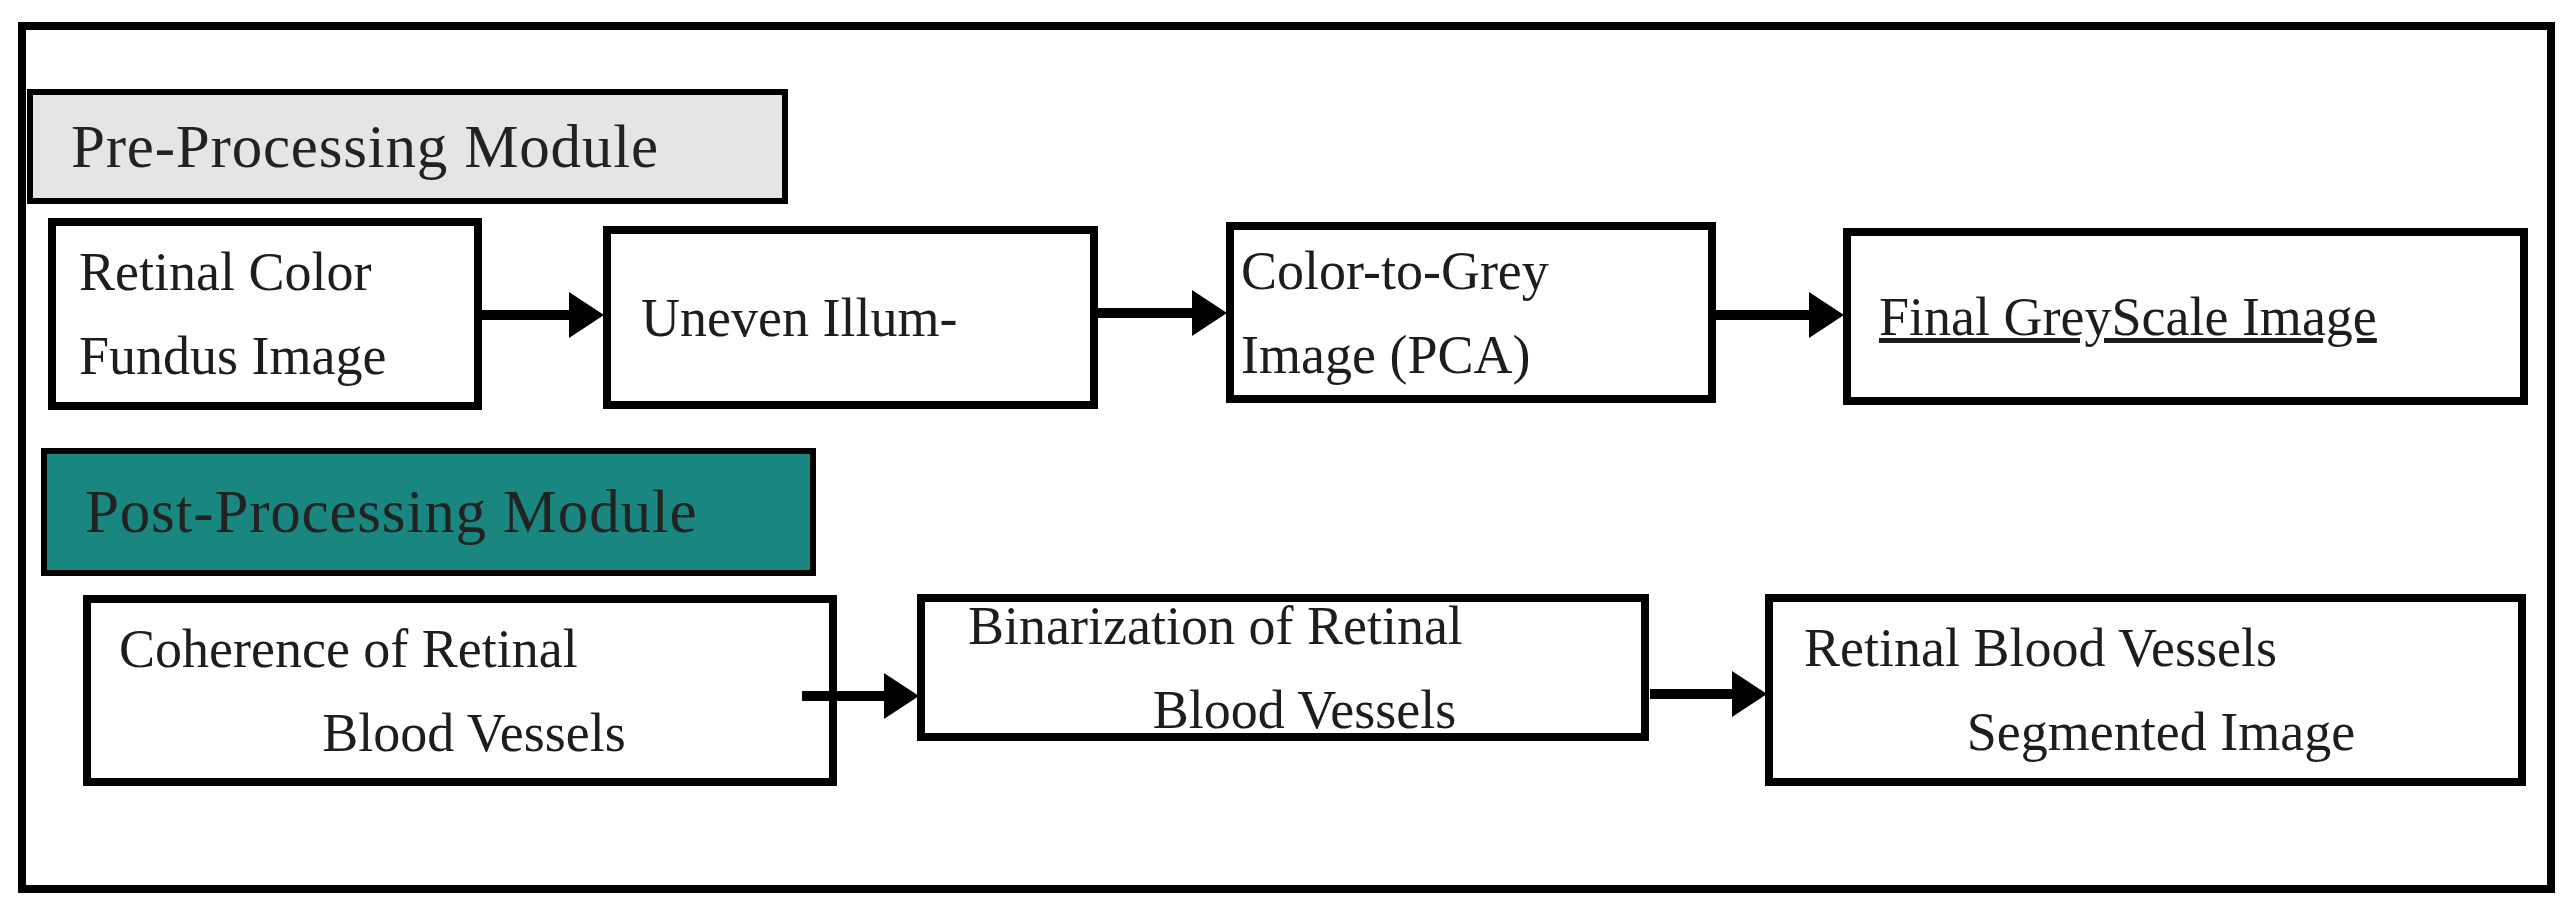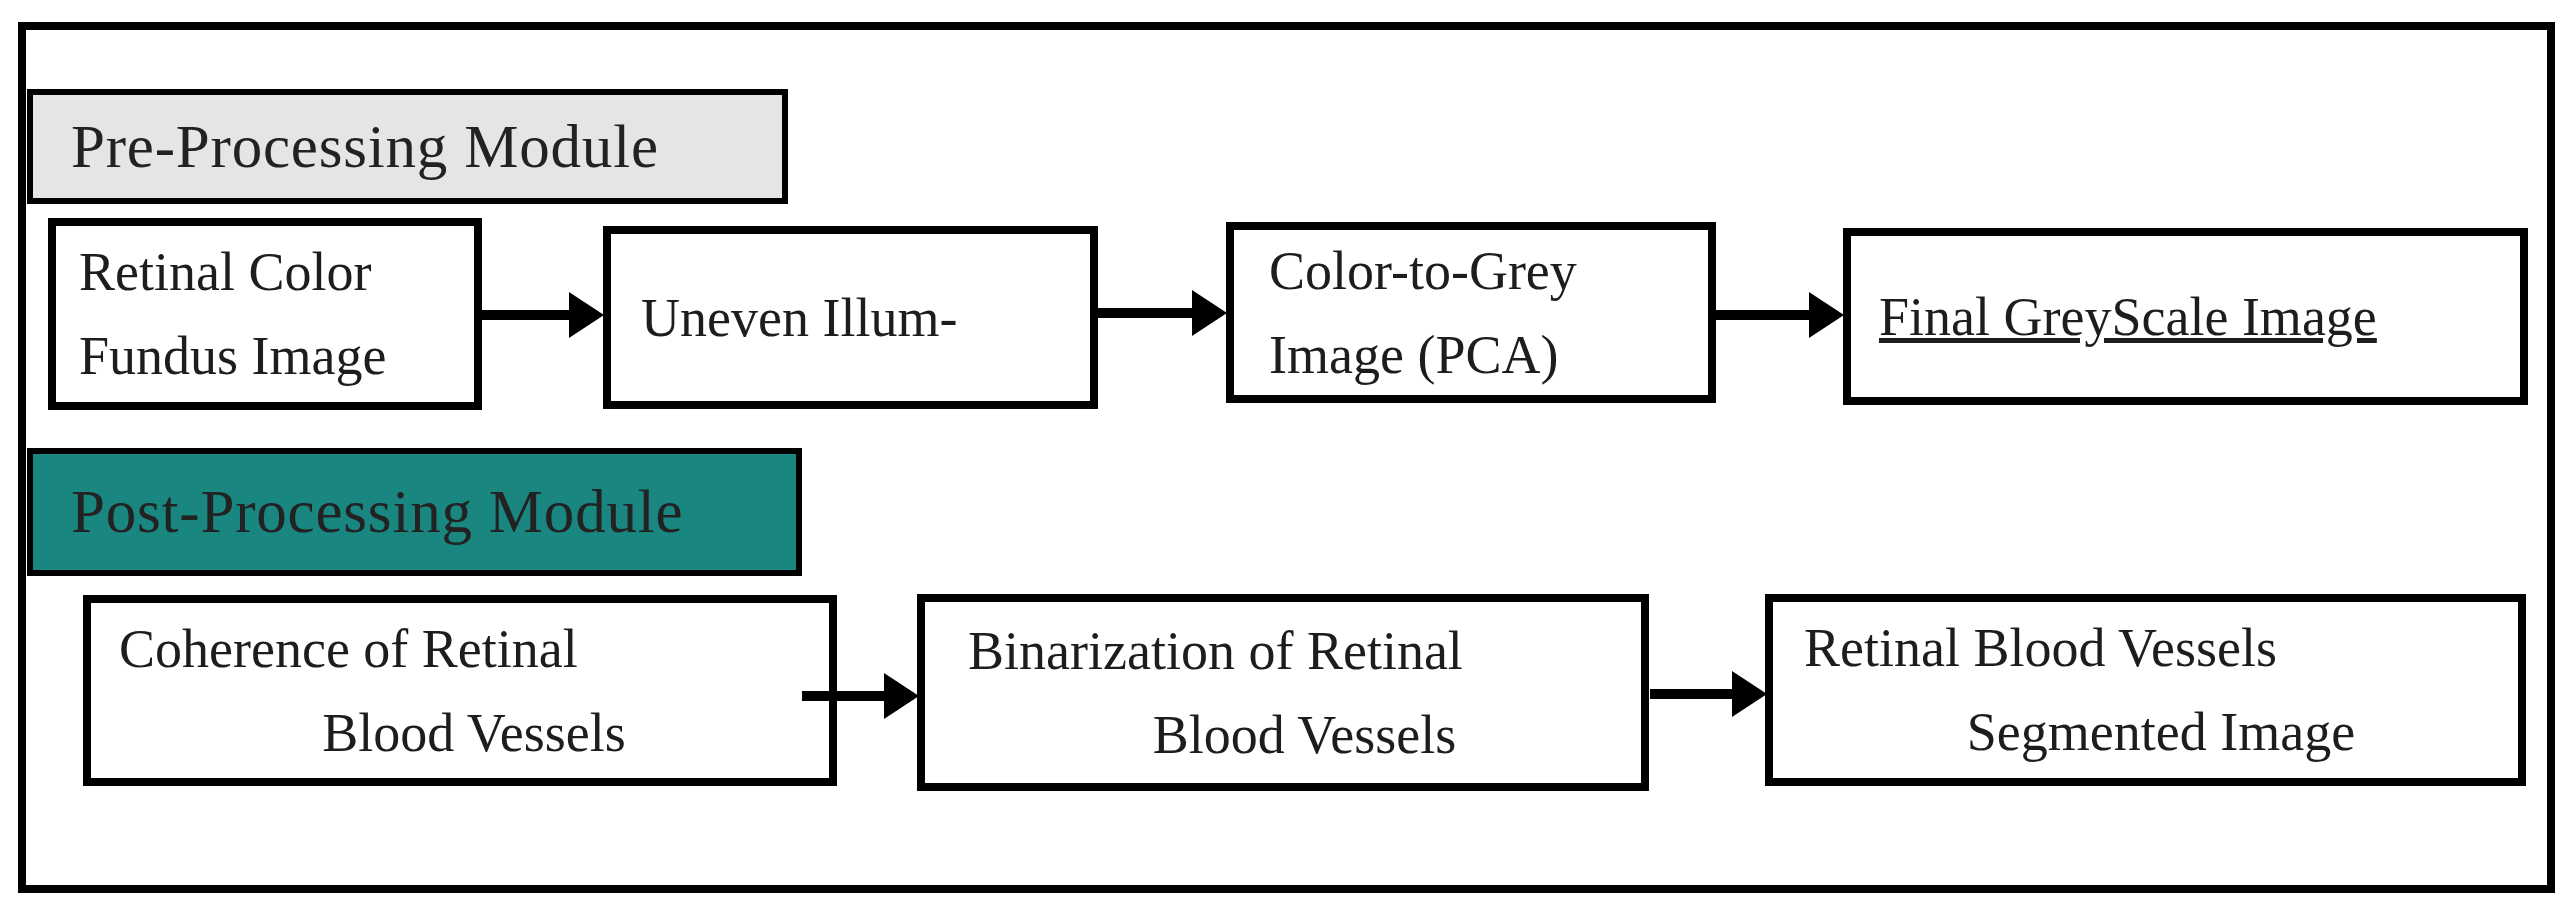--- a/index.html
+++ b/index.html
@@ -10,34 +10,34 @@
   .frame{
     position:absolute;left:18px;top:22px;width:2537px;height:871px;
     border:8.2px solid #000;box-sizing:border-box;background:#ffffff;
   }
   .module-header{
     position:absolute;box-sizing:border-box;border:6.6px solid #000;
     display:flex;align-items:center;padding-left:38px;
     font-size:61px;letter-spacing:0.8px;white-space:nowrap;color:#222;
   }
   .hdr-pre{left:27px;top:89px;width:761px;height:115px;}
-  .hdr-post{left:27px;top:448px;width:775px;height:128px;}
+  .hdr-post{left:41px;top:448px;width:775px;height:128px;}
   .step-box{
     position:absolute;box-sizing:border-box;border:8.2px solid #000;background:#fff;
     display:flex;flex-direction:column;justify-content:center;
     font-size:54px;line-height:84px;white-space:nowrap;
   }
   .step-box .line{display:block;width:100%;text-align:left;}
   .step-box .line.centered{text-align:center;}
   .b1{left:48px;top:218px;width:434px;height:192px;padding-left:23px;}
   .b2{left:603px;top:226px;width:495px;height:183px;padding-left:30px;}
-  .b3{left:1226px;top:222px;width:490px;height:181px;padding-left:35px;}
+  .b3{left:1226px;top:222px;width:490px;height:181px;padding-left:7px;}
   .b4{left:1843px;top:228px;width:685px;height:177px;padding-left:28px;text-decoration:underline;}
   .b5{left:48px;top:595px;width:754px;height:191px;padding-left:28px;margin-left:35px;}
-  .b6{left:917px;top:594px;width:732px;height:197px;padding-left:43px;}
+  .b6{left:917px;top:594px;width:732px;height:147px;padding-left:43px;}
   .b7{left:1765px;top:594px;width:761px;height:192px;padding-left:31px;}
   .arrow{position:absolute;height:46px;}
   .arrow .shaft{
     position:absolute;left:0;top:18px;height:10px;background:#000;
     width:calc(100% - 31px);
   }
   .arrow .head{
     position:absolute;right:0;top:0;width:0;height:0;
     border-top:23px solid transparent;border-bottom:23px solid transparent;
     border-left:35px solid #000;

